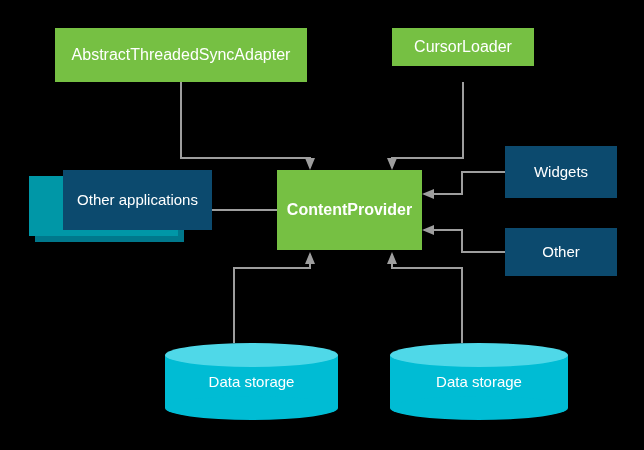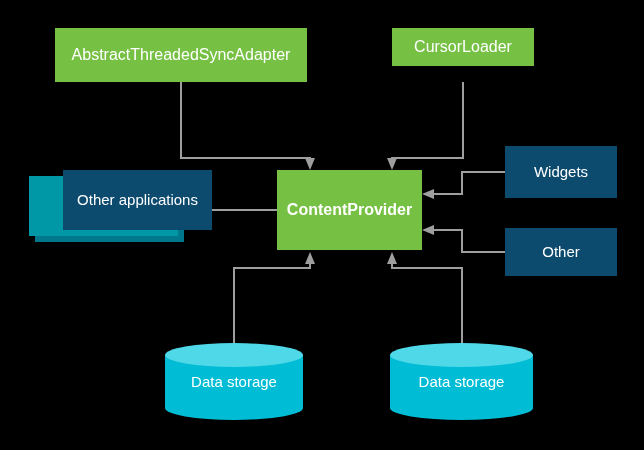--- a/index.html
+++ b/index.html
@@ -26,21 +26,21 @@
 
   
   .stack-shadow{
     position:absolute;
     background:#00788c;
     z-index:3;
   }
   .stack-shadow.s2{background:#0097a7;z-index:4;}
 
   
-  .cylinder{position:absolute;z-index:5;}
+  .cylinder{position:absolute;z-index:5;padding-left:35px;}
   .cyl-body{
     position:absolute;left:0;right:0;
     background:#00bcd4;
   }
   .cyl-top{
     position:absolute;left:0;right:0;top:0;
     background:#4fd8e8;
     border-radius:50%;
   }
   .cyl-bottom{

